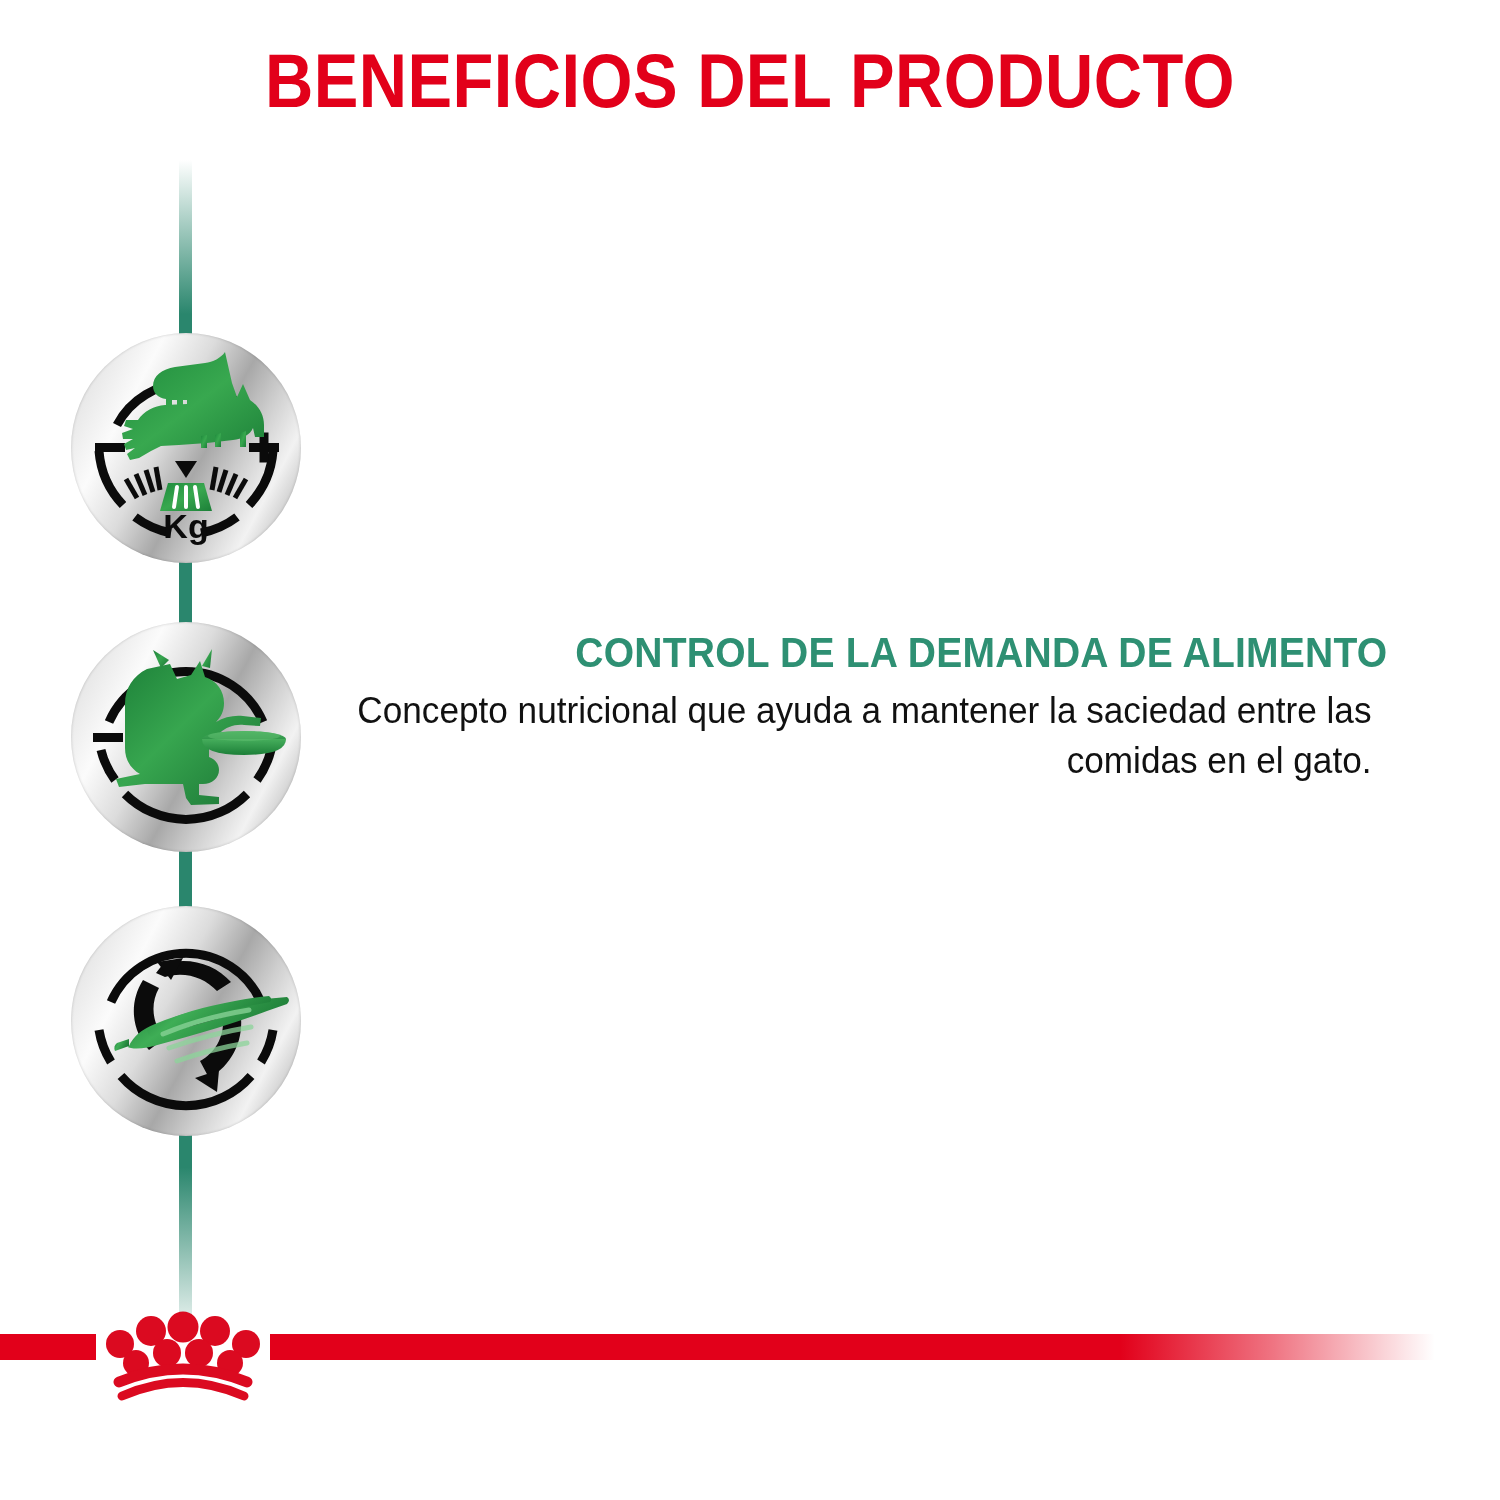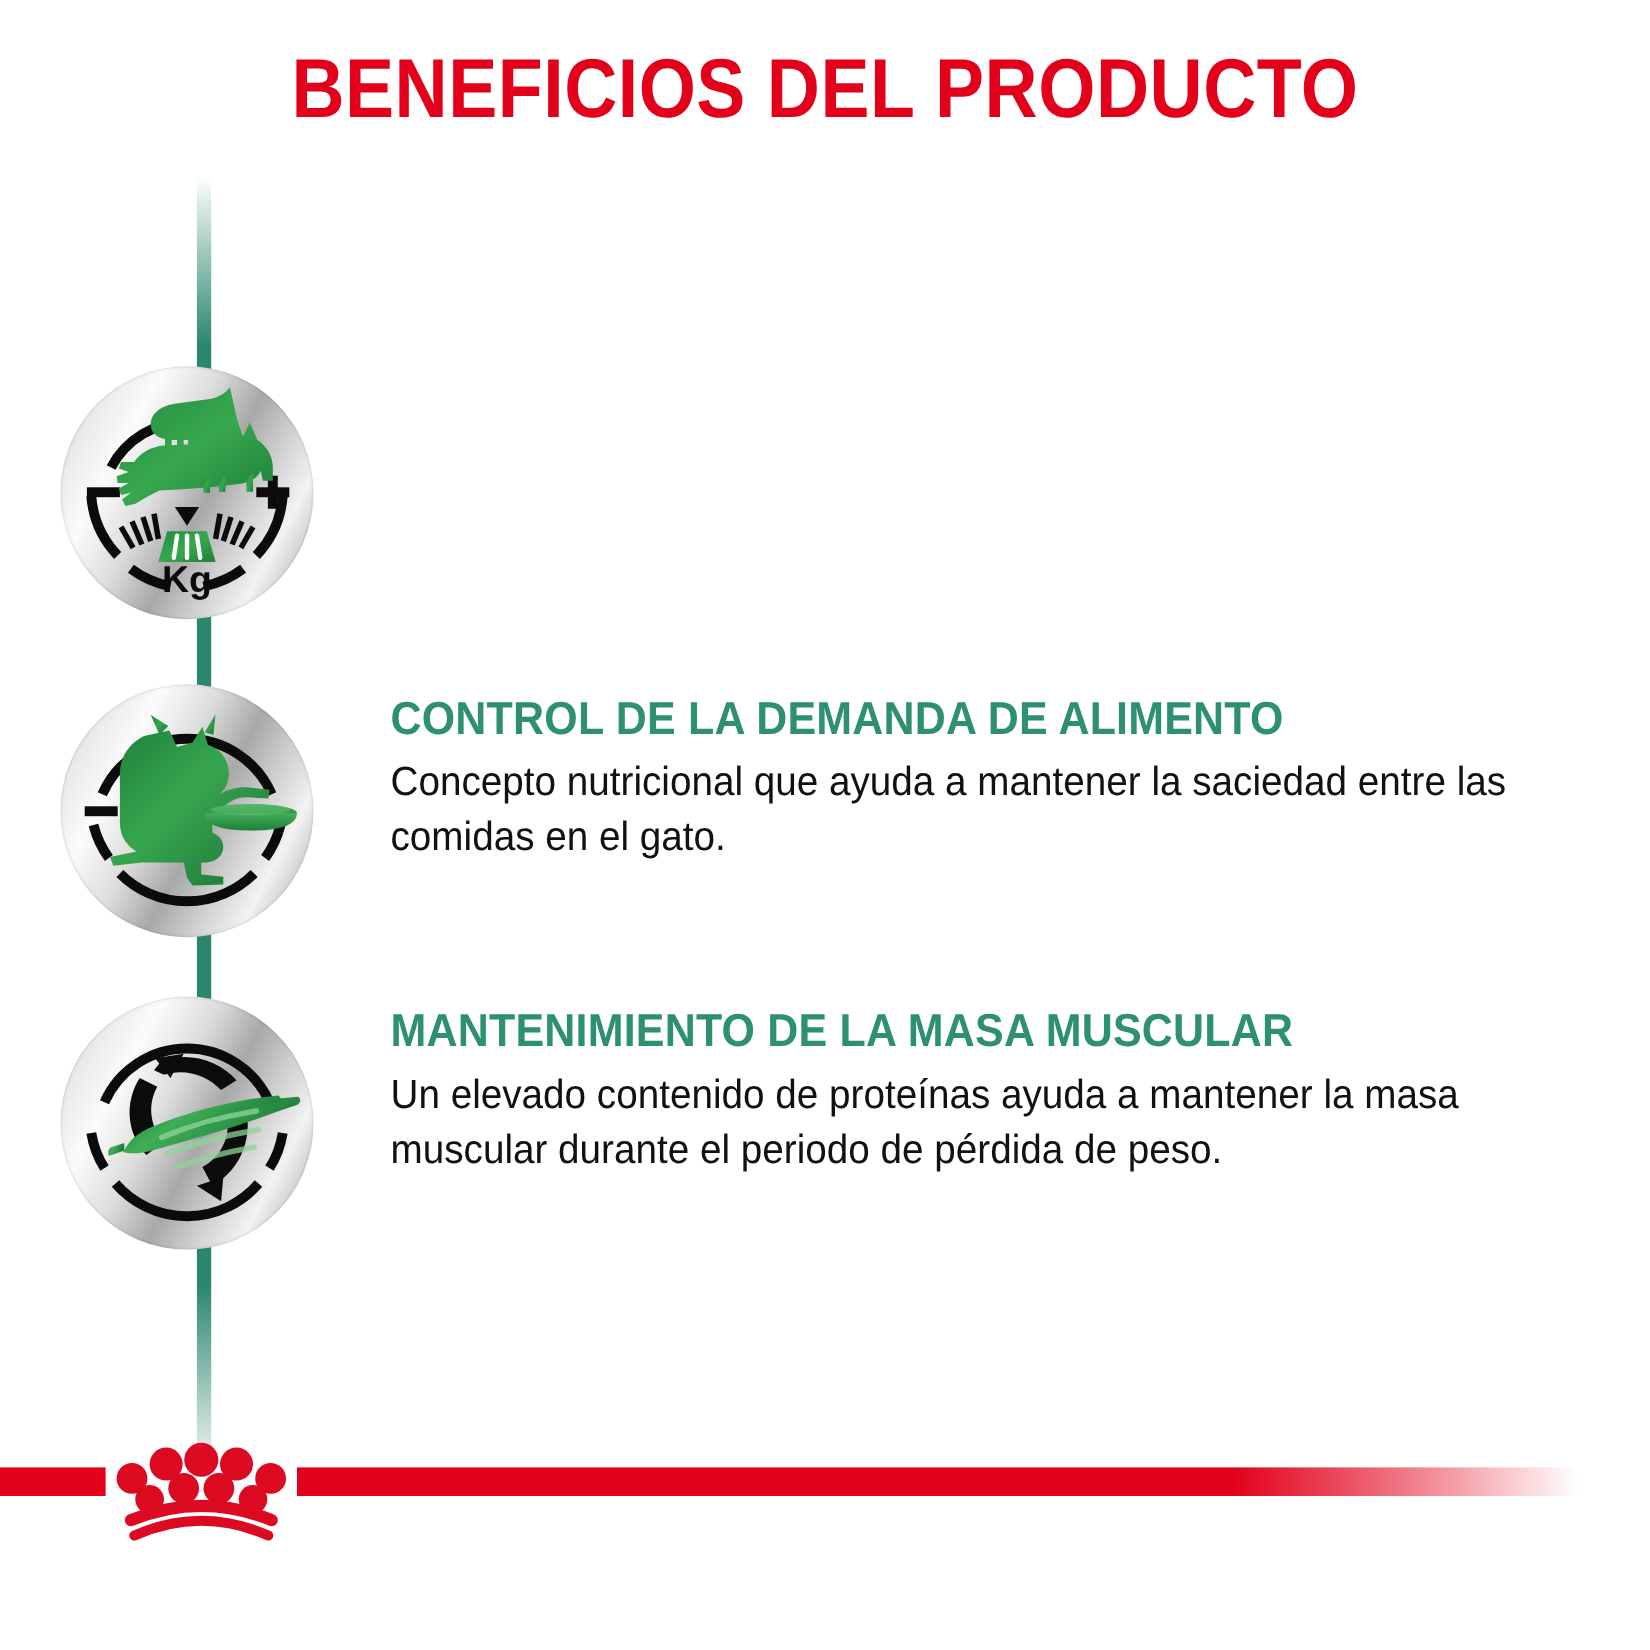--- a/index.html
+++ b/index.html
@@ -51,27 +51,27 @@
   }
 
   
   .row {
     position: absolute;
     left: 0;
     width: 1500px;
     height: 250px;
   }
   .row-0 { top: 333px; }
-  .row-1 { top: 622px; }
+  .row-1 { top: 622px; text-align: right; }
   .row-2 { top: 906px; }
 
   
   .medallion {
     position: absolute;
-    left: 55px;
+    left: 71px;
     top: 0;
     width: 230px;
     height: 230px;
     border-radius: 50%;
     background:
       linear-gradient(118deg,
         #b9b9b9 0%,
         #e9e9e9 14%,
         #fbfbfb 27%,
         #dcdcdc 42%,
@@ -302,24 +302,20 @@
           <g stroke="#8DD49A" stroke-width="5" stroke-linecap="round" opacity="0.75">
             <path d="M92 128 q38 -16 86 -24"></path>
             <path d="M98 142 q40 -14 82 -21"></path>
             <path d="M106 155 q34 -12 70 -18"></path>
           </g>
           <path d="M58 140 l-14 5 q-2 -5 2 -8 l12 -4 z" fill="url(#g3grn)"></path>
         </g>
       </svg>
     </div>
 
-    <div class="text-col">
-      <div class="benefit-title">MANTENIMIENTO DE LA MASA MUSCULAR</div>
-      <div class="benefit-desc">Un elevado contenido de proteínas ayuda a mantener la masa muscular durante el periodo de pérdida de peso.</div>
-    </div>
   </div>
 
   <div class="footer">
     <div class="bar-left"></div>
     <div class="bar-right"></div>
 
     <div class="crown">
       <svg viewBox="0 0 165 100" xmlns="http://www.w3.org/2000/svg">
         <g fill="#DB0A20">
 

